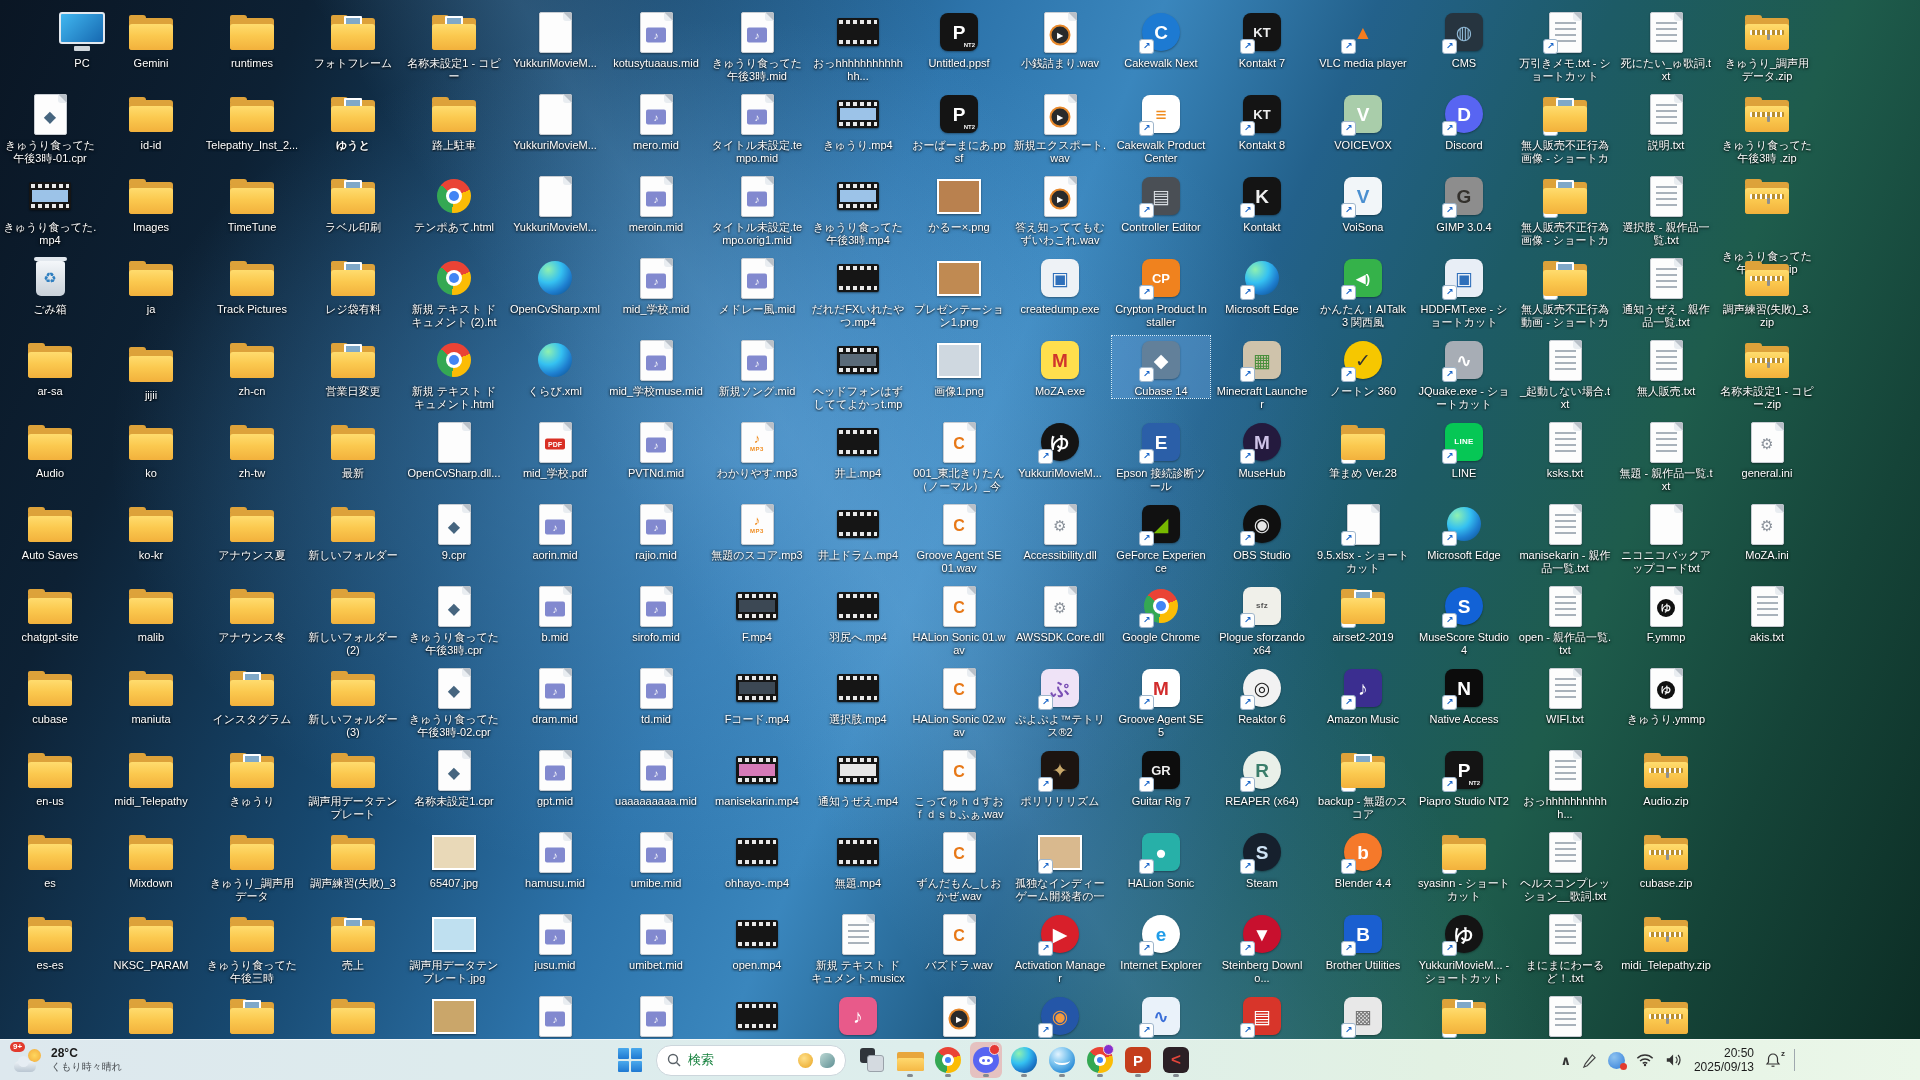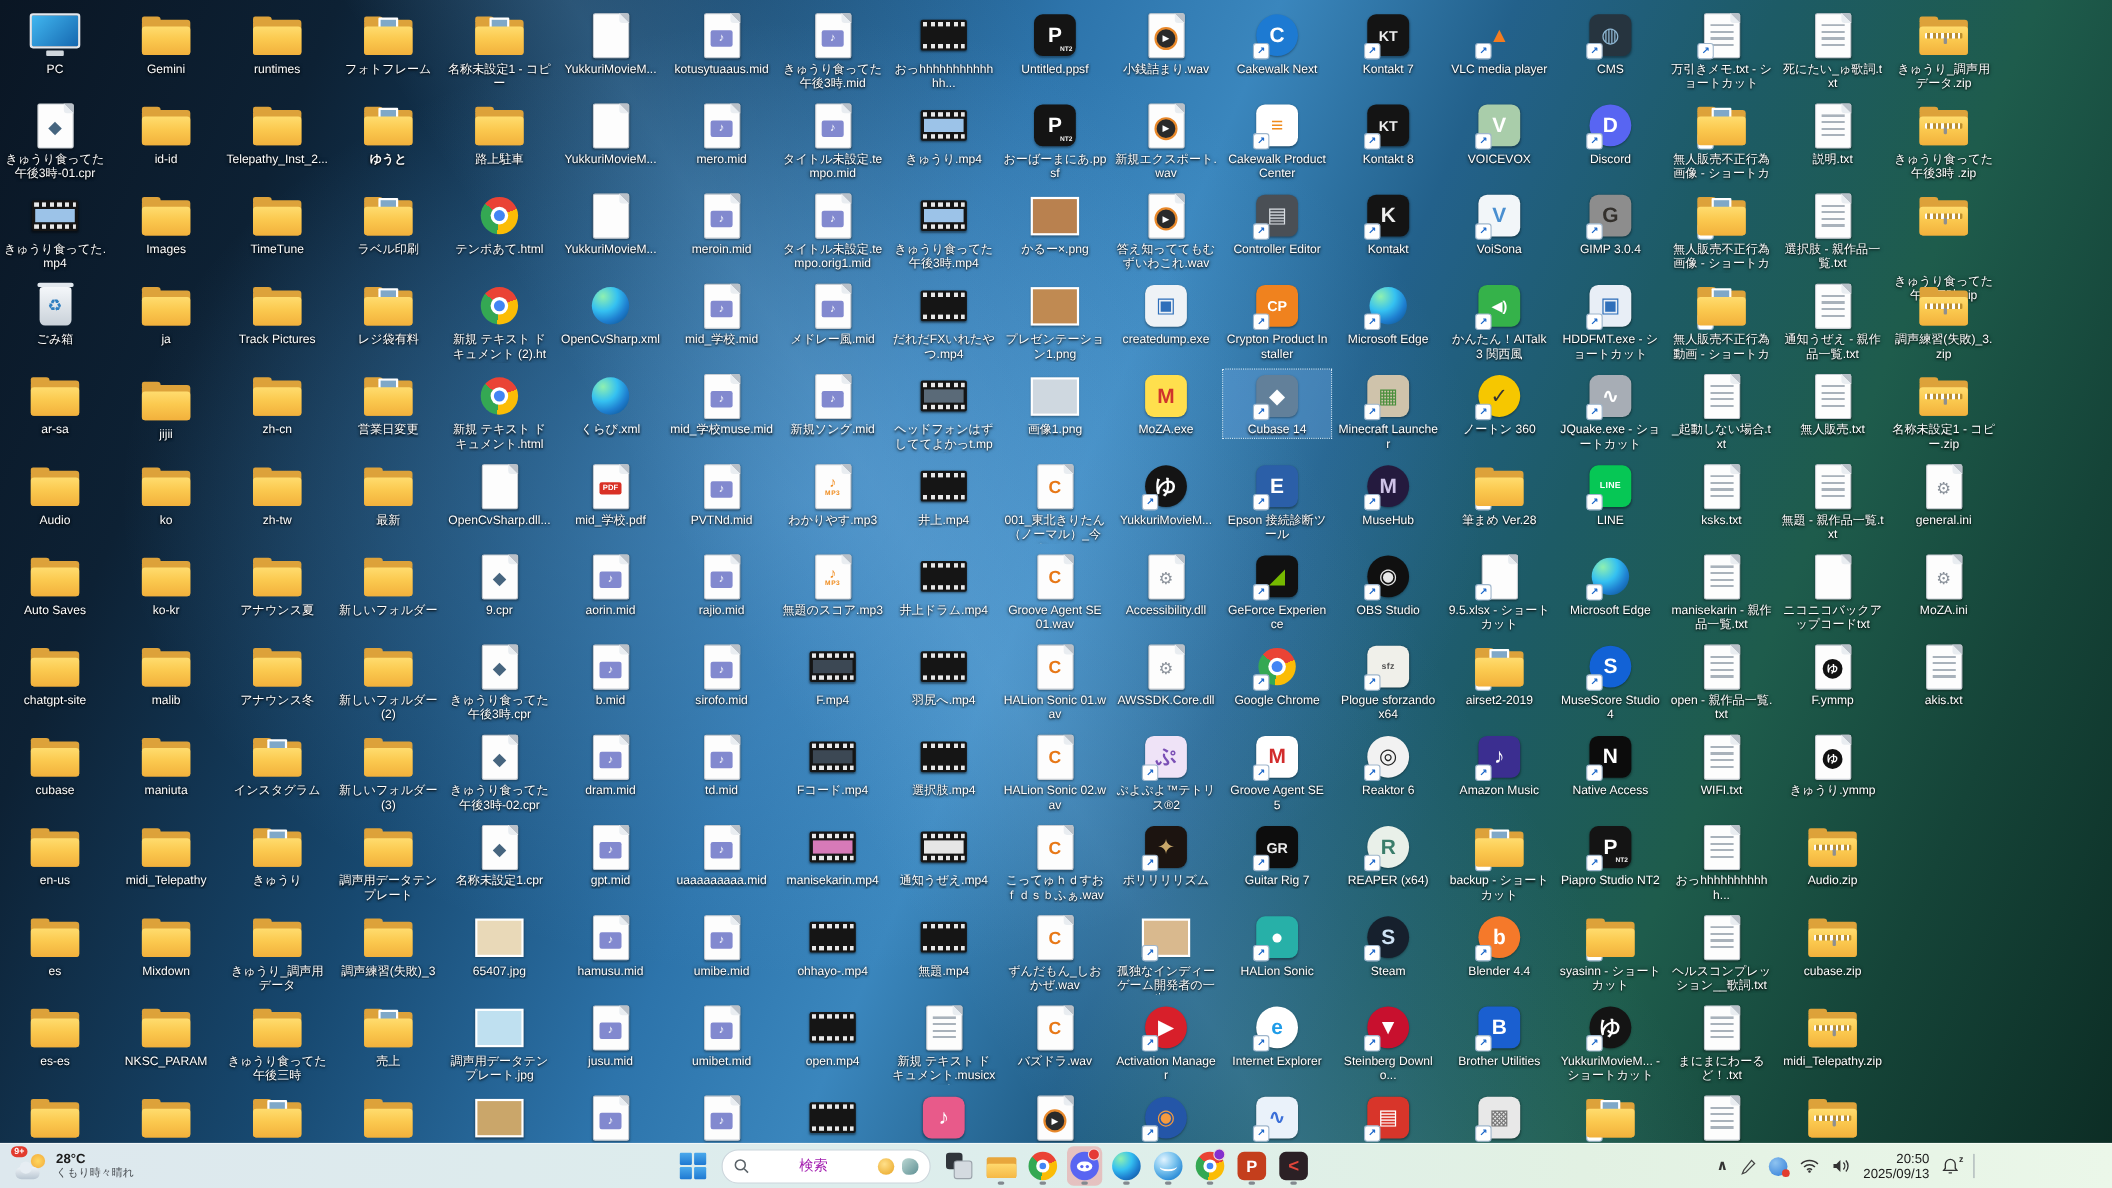--- a/index.html
+++ b/index.html
@@ -101,21 +101,21 @@
     display:flex;align-items:center;gap:6px;}
   .app{position:relative;width:32px;height:36px;display:flex;align-items:center;justify-content:center;flex:none;}
   .app .dot{position:absolute;bottom:1px;left:50%;transform:translateX(-50%);width:6px;height:3px;border-radius:2px;background:#82898f;}
   .app.active{background:rgba(233,164,164,.60);border-radius:6px;}
   .app .badge{position:absolute;top:2px;right:2px;width:9px;height:9px;border-radius:50%;background:#e53935;border:1.5px solid #f0dcdc;}
   .app .badge.purple{background:#8430ce;}
   .win{display:grid;grid-template-columns:11px 11px;grid-template-rows:11px 11px;gap:2px;}
   .win i{background:linear-gradient(180deg,#4aa9ec,#1f79d2);border-radius:1px;}
   .search{display:flex;align-items:center;gap:7px;width:168px;height:29px;background:#fff;
     border:1px solid #ccd6dc;border-radius:15px;padding:0 10px;margin:0 4px;}
-  .search .ph{font-size:13px;color:#a21caf;flex:1;text-align:center;}
+  .search .ph{font-size:13px;color:#15803d;flex:1;}
   .mini{width:15px;height:15px;border-radius:50%;flex:none;}
   .m1{background:radial-gradient(circle at 40% 35%,#ffe08a,#e8a321);}
   .m2{background:linear-gradient(135deg,#bcd8d4,#5e8f93);border-radius:40% 60% 55% 45%;}
   .sq{position:relative;width:24px;height:24px;}
   .sq i{position:absolute;width:15px;height:15px;border-radius:3px;}
   .sq i:first-child{left:0;top:0;background:#30353b;}
   .sq i:last-child{right:0;bottom:0;background:#d4dae0;border:1px solid #9aa2aa;}
   .xf{position:relative;width:27px;height:21px;}
   .xf::before{content:"";position:absolute;inset:0;top:2px;background:#e8a63c;border-radius:2px;}
   .xf::after{content:"";position:absolute;left:0;right:0;bottom:0;height:13px;background:linear-gradient(180deg,#ffd96e,#f5b845);border-radius:2px;}
@@ -139,21 +139,21 @@
   .clock{display:flex;flex-direction:column;align-items:flex-end;line-height:14px;font-size:12px;color:#1b1b1b;}
   .bellz{position:relative;}
   .bellz b{position:absolute;right:-4px;top:-3px;font-size:8px;color:#333;}
   .vdiv{width:1px;height:22px;background:#9fa8ae;margin-left:2px;}
 </style>
 </head>
 <body>
 
 <div id="screen">
   <div id="icon-layer">
-      <div class="icon" title="PC" style="left: 1px; top: 8px;">
+      <div class="icon" title="PC" style="left: 1px; top: 8px; padding-left: 32px;">
         <div class="ibox">
           <span class="pc"></span>
         </div>
         <div class="lbl">PC</div>
       </div>
       <div class="icon" title="Gemini" style="left: 102px; top: 8px;">
         <div class="ibox">
           <span class="fold">
             <i class="fb"></i>
             <i class="ff"></i>
@@ -1616,21 +1616,21 @@
       </div>
       <div class="icon" title="backup - ショートカット" style="left: 1314px; top: 746px;">
         <div class="ibox">
           <span class="fold">
             <i class="fb"></i>
             <i class="ph"></i>
             <i class="ff"></i>
           </span>
           <span class="sc">↗</span>
         </div>
-        <div class="lbl">backup - ショートカット</div>
+        <div class="lbl">backup - 無題のスコア</div>
       </div>
       <div class="icon" title="Piapro Studio NT2" style="left: 1415px; top: 746px;">
         <div class="ibox">
           <span class="tile" style="background:#141414;color:#fff">
             <b class="g1">P</b>
             <i class="sub">NT2</i>
           </span>
           <span class="sc">↗</span>
         </div>
         <div class="lbl">Piapro Studio NT2</div>

